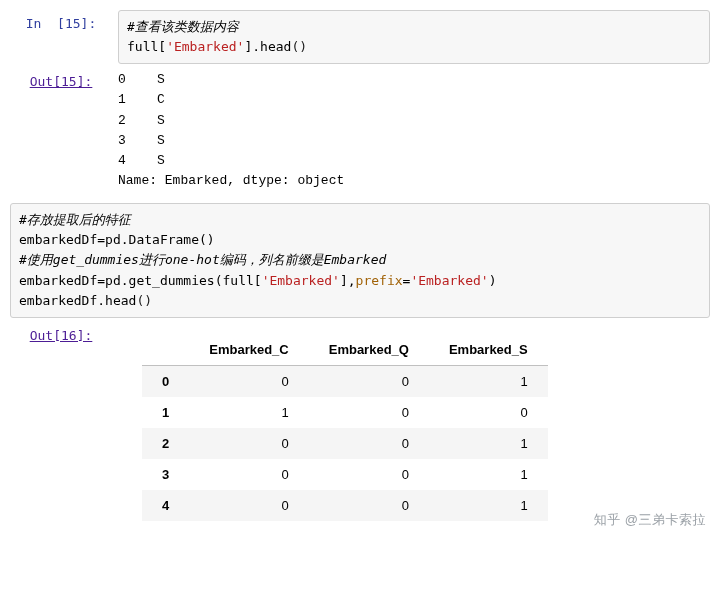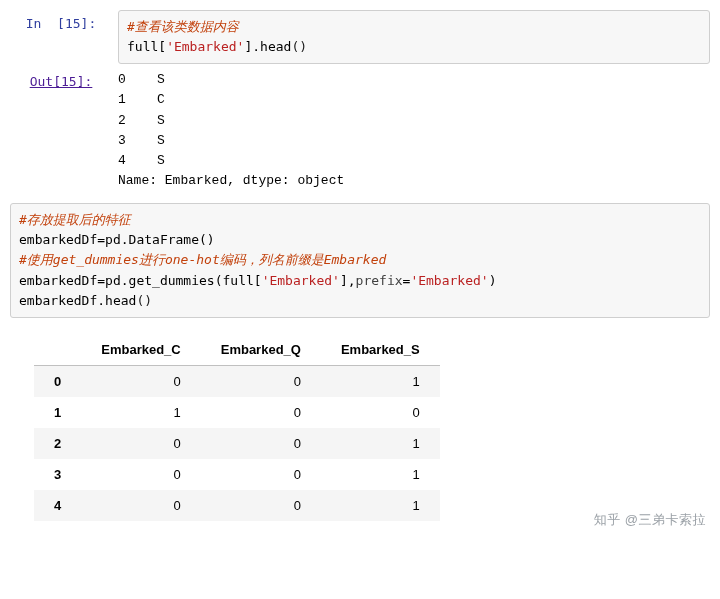--- a/index.html
+++ b/index.html
@@ -53,23 +53,23 @@
     font-size: 13px;
     line-height: 1.55;
     white-space: pre;
     color: #000;
   }
   .output-html {
     flex: 1;
     padding: 6px 0 0 0;
   }
   
-  .c-comment  { color: #c2410c; font-style: italic; }
+  .c-comment  { color: #000000; font-style: italic; }
   .c-str      { color: #BA2121; }
-  .c-kwarg    { color: #404040; }
+  .c-kwarg    { color: #a16207; }
   .c-paren    { color: #1a1a1a; }
   
   table.dataframe {
     border-collapse: collapse;
     font-family: "Helvetica Neue", Helvetica, Arial, sans-serif;
     font-size: 13px;
     margin: 6px 0 0 24px;
   }
   table.dataframe th,
   table.dataframe td {
@@ -121,20 +121,21 @@
 
   <div class="cell">
     <div class="input-area"><span class="c-comment">#存放提取后的特征</span>
 <span>embarkedDf=pd.DataFrame()</span>
 <span class="c-comment">#使用get_dummies进行one-hot编码，列名前缀是Embarked</span>
 <span>embarkedDf=pd.get_dummies(full[</span><span class="c-str">'Embarked'</span><span>],</span><span class="c-kwarg">prefix</span><span>=</span><span class="c-str">'Embarked'</span><span>)</span>
 <span>embarkedDf.head</span><span class="c-paren">()</span></div>
   </div>
 
   <div class="cell">
+    <div class="prompt out">Out[16]:</div>
     <div class="output-html">
       <table class="dataframe">
         <thead>
           <tr>
             <th></th>
             <th>Embarked_C</th>
             <th>Embarked_Q</th>
             <th>Embarked_S</th>
           </tr>
         </thead>

